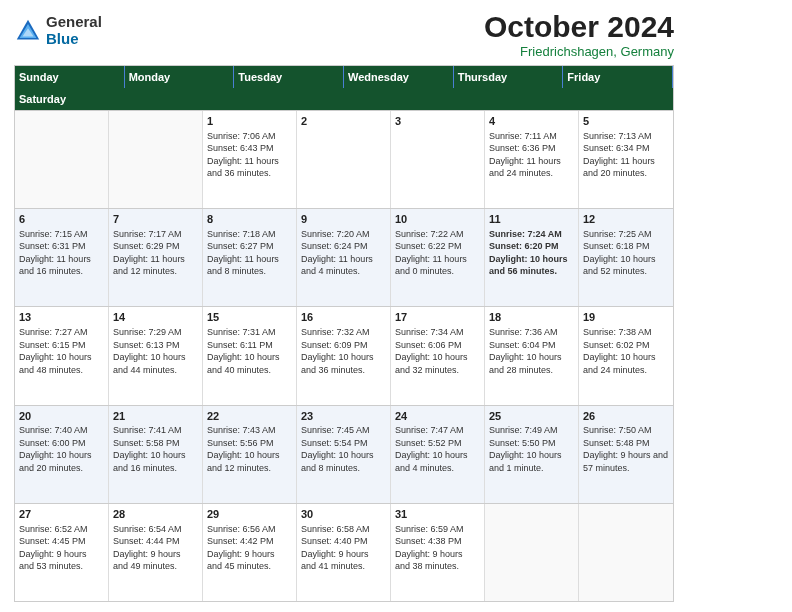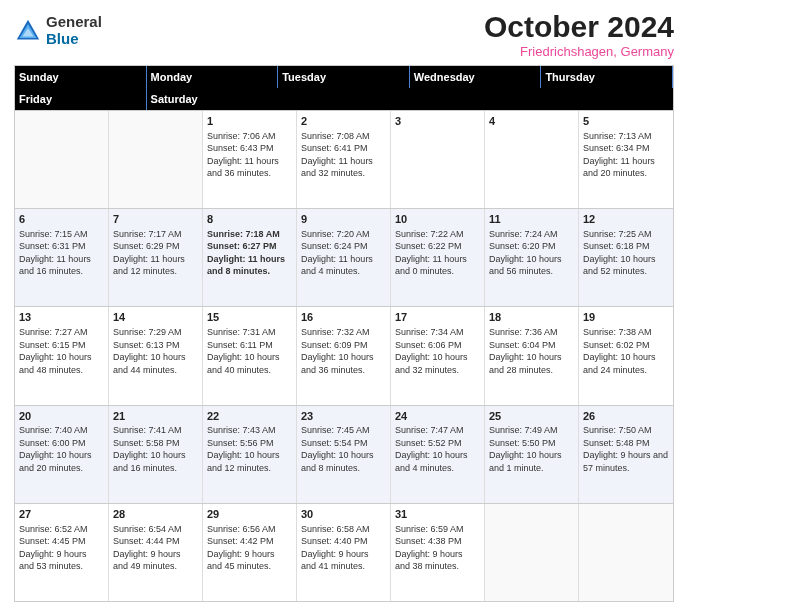--- a/index.html
+++ b/index.html
@@ -52,32 +52,32 @@
       text-align: right;
     }
     .main-title {
       font-size: 30px;
       font-weight: bold;
       color: #222;
       margin-left: 16px;
     }
     .subtitle {
       font-size: 13px;
-      color: #ec4899;
+      color: #15803d;
     }
     .calendar {
       flex: 1;
       display: flex;
       flex-direction: column;
       border: 1px solid #ccc;
     }
     .cal-header-row {
       display: grid;
-      grid-template-columns: repeat(5, 1fr);
-      background: #000000;
+      grid-template-columns: repeat(6, 1fr);
+      background: #14532d;
     }
     .cal-header-cell {
       color: #fff;
       font-weight: bold;
       font-size: 11px;
       padding: 5px 4px;
       text-align: left;
       border-right: 1px solid #4a7fd4;
     }
     .cal-header-cell:last-child { border-right: none; }
@@ -152,46 +152,46 @@
         <div class="cal-header-cell">Friday</div>
         <div class="cal-header-cell">Saturday</div>
       </div>
     <div class="cal-body">
     <div class="cal-week">
           <div class="cal-cell empty"></div>
           <div class="cal-cell empty"></div>
           <div class="cal-cell"><span class="day-num">1</span><span class="info" style="white-space: pre-line;">Sunrise: 7:06 AM
 Sunset: 6:43 PM
 Daylight: 11 hours and 36 minutes.</span></div>
-          <div class="cal-cell"><span class="day-num">2</span><span class="info" style="white-space: pre-line;">Sunrise: 7:08 AM
-Sunset: 6:41 PM
-Daylight: 11 hours and 32 minutes.</span></div>
+          <div class="cal-cell"><span class="day-num">2</span></div>
           <div class="cal-cell"><span class="day-num">3</span></div>
-          <div class="cal-cell"><span class="day-num">4</span></div>
+          <div class="cal-cell"><span class="day-num">4</span><span class="info" style="white-space: pre-line;">Sunrise: 7:11 AM
+Sunset: 6:36 PM
+Daylight: 11 hours and 24 minutes.</span></div>
           <div class="cal-cell"><span class="day-num">5</span><span class="info" style="white-space: pre-line;">Sunrise: 7:13 AM
 Sunset: 6:34 PM
 Daylight: 11 hours and 20 minutes.</span></div>
         </div>
         <div class="cal-week even-week">
           <div class="cal-cell"><span class="day-num">6</span><span class="info" style="white-space: pre-line; margin-top: 16px;">Sunrise: 7:15 AM
 Sunset: 6:31 PM
 Daylight: 11 hours and 16 minutes.</span></div>
           <div class="cal-cell"><span class="day-num">7</span><span class="info" style="white-space: pre-line;">Sunrise: 7:17 AM
 Sunset: 6:29 PM
 Daylight: 11 hours and 12 minutes.</span></div>
-          <div class="cal-cell"><span class="day-num">8</span><span class="info" style="white-space: pre-line; font-weight: bold;">Sunrise: 7:18 AM
+          <div class="cal-cell"><span class="day-num">8</span><span class="info" style="white-space: pre-line;">Sunrise: 7:18 AM
 Sunset: 6:27 PM
 Daylight: 11 hours and 8 minutes.</span></div>
           <div class="cal-cell"><span class="day-num">9</span><span class="info" style="white-space: pre-line;">Sunrise: 7:20 AM
 Sunset: 6:24 PM
 Daylight: 11 hours and 4 minutes.</span></div>
           <div class="cal-cell"><span class="day-num">10</span><span class="info" style="white-space: pre-line;">Sunrise: 7:22 AM
 Sunset: 6:22 PM
 Daylight: 11 hours and 0 minutes.</span></div>
-          <div class="cal-cell"><span class="day-num">11</span><span class="info" style="white-space: pre-line;">Sunrise: 7:24 AM
+          <div class="cal-cell"><span class="day-num">11</span><span class="info" style="white-space: pre-line; font-weight: bold;">Sunrise: 7:24 AM
 Sunset: 6:20 PM
 Daylight: 10 hours and 56 minutes.</span></div>
           <div class="cal-cell"><span class="day-num">12</span><span class="info" style="white-space: pre-line;">Sunrise: 7:25 AM
 Sunset: 6:18 PM
 Daylight: 10 hours and 52 minutes.</span></div>
         </div>
         <div class="cal-week">
           <div class="cal-cell"><span class="day-num">13</span><span class="info" style="white-space: pre-line;">Sunrise: 7:27 AM
 Sunset: 6:15 PM
 Daylight: 10 hours and 48 minutes.</span></div>

